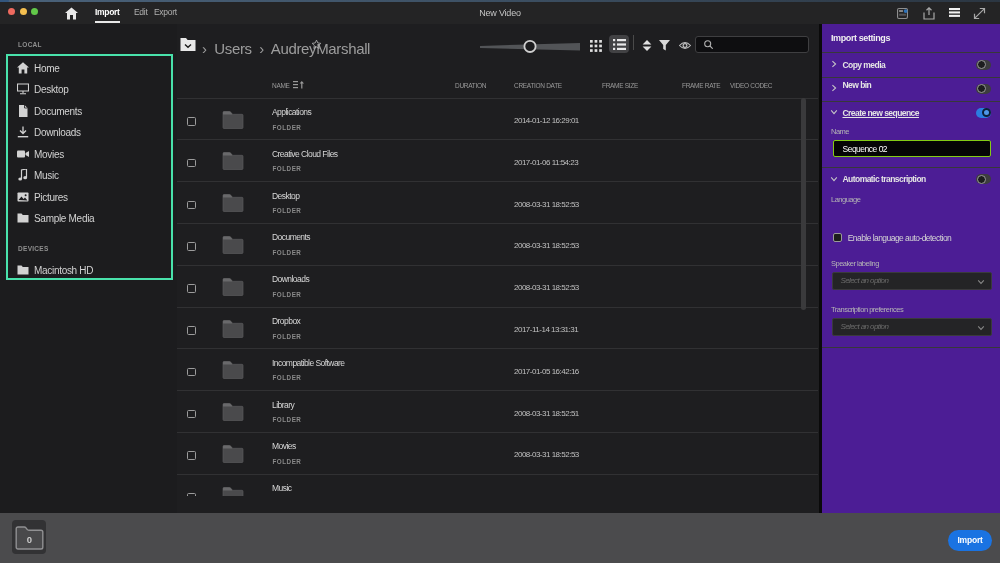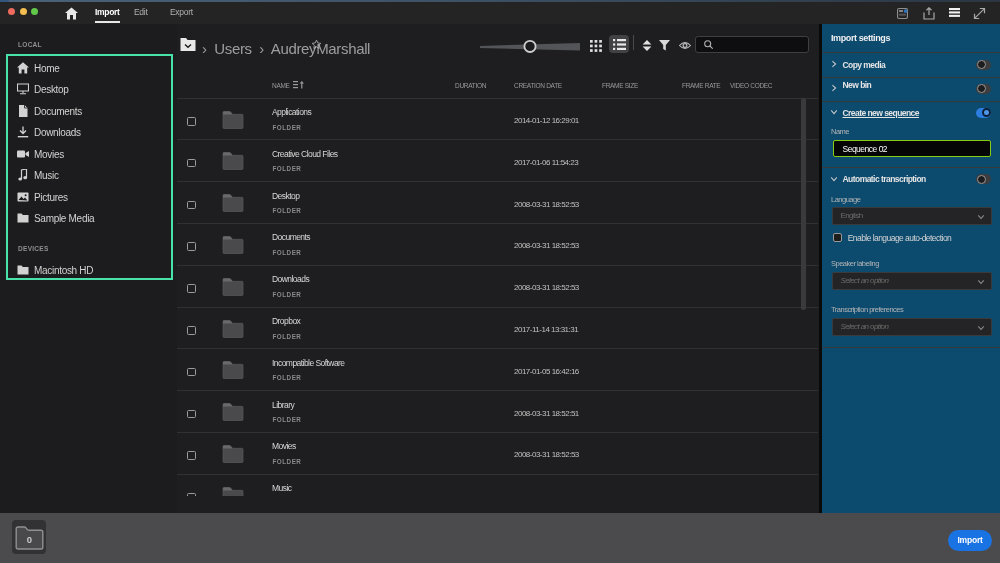--- a/index.html
+++ b/index.html
@@ -30,21 +30,21 @@
 #browser { left:177px; top:24px; width:642px; height:489px; background:#1e1e20; }
 .colhead { position:absolute; top:58px; color:#9a9a9a; font-size:6.5px; letter-spacing:-0.3px; }
 .row { position:absolute; left:0; width:641px; height:41.8px; border-top:1px solid #313133; }
 .rname { position:absolute; left:95px; top:8.5px; color:#d8d8d8; font-size:8.5px; letter-spacing:-0.55px; }
 .rfolder { position:absolute; left:95.5px; top:25px; color:#8a8a8a; font-size:6.3px; font-weight:bold; letter-spacing:0.5px; }
 .rdate { position:absolute; left:337px; top:17.5px; color:#c0c0c0; font-size:8px; letter-spacing:-0.5px; }
 .rcheck { position:absolute; left:10px; top:18.5px; width:8.5px; height:8.5px; border:1.1px solid #9c9c9c; border-radius:1.5px; background:#1e1e20; }
 .rfoldericon { position:absolute; left:45px; top:11px; }
 
 
-#rpanel { left:822px; top:24px; width:178px; height:489px; background:#0c4a6e; }
+#rpanel { left:822px; top:24px; width:178px; height:489px; background:#4c1d95; }
 #rdivider { left:819px; top:24px; width:3px; height:489px; background:#0a0a0a; }
 .psep { position:absolute; left:0; width:178px; height:1px; background:#38383a; }
 .prowtext { position:absolute; left:20.5px; color:#e4e4e4; font-size:8.5px; font-weight:bold; letter-spacing:-0.55px; }
 .plabel { position:absolute; left:9px; color:#b5b5b5; font-size:7.5px; letter-spacing:-0.5px; }
 .pchev { position:absolute; left:8px; width:8px; height:8px; }
 .toggle-off { position:absolute; left:154px; width:15px; height:10px; background:#3d3d3f; border-radius:5px; }
 .toggle-off:after { content:""; position:absolute; left:0.5px; top:0.5px; width:9px; height:9px; border-radius:50%;
   background:#1d1d1f; border:1.4px solid #9a9a9a; box-sizing:border-box; }
 .toggle-on { position:absolute; left:154px; width:15px; height:10px; background:#2b7de0; border-radius:5px; }
 .toggle-on:after { content:""; position:absolute; right:0.5px; top:0.5px; width:9px; height:9px; border-radius:50%;
@@ -67,21 +67,22 @@
   <div id="topbar" class="abs">
     <div class="tl" style="left:8px; background:#ee6a5f;"></div>
     <div class="tl" style="left:19.5px; background:#f4bf50;"></div>
     <div class="tl" style="left:31px; background:#62c849;"></div>
     <svg class="abs" style="left:65px; top:4.5px;" width="13" height="13" viewBox="0 0 13 13">
       <path d="M6.5 0.5 L13 6 L11 6 L11 12.5 L8 12.5 L8 8 L5 8 L5 12.5 L2 12.5 L2 6 L0 6 Z" fill="#e8e8e8"></path>
     </svg>
     <div id="tab-import" class="abs">Import</div>
     <div id="tab-underline" class="abs"></div>
     <div class="tab" style="left:134px;">Edit</div>
-    <div class="tab" style="left:170px;">Export</div>
+    <div class="tab" style="left:154px;">Export</div>
+    <div id="newvideo" class="abs">New Video</div>
 
     <svg class="abs" style="left:897px; top:6px;" width="11" height="11" viewBox="0 0 12 12">
       <rect x="0.6" y="0.6" width="10.8" height="10.8" rx="1.5" fill="none" stroke="#8e8e8e" stroke-width="1.2"></rect>
       <rect x="2.3" y="2.3" width="4.2" height="2" fill="#8e8e8e"></rect>
       <rect x="2.3" y="6.2" width="7.4" height="2.2" fill="#555557"></rect>
       <circle cx="9.4" cy="3.4" r="2.1" fill="#2e72b8"></circle>
     </svg>
     <svg class="abs" style="left:923px; top:4.5px;" width="12" height="13" viewBox="0 0 12 13">
       <path d="M1 5.5 L1 12 L11 12 L11 5.5" fill="none" stroke="#a8a8a8" stroke-width="1.2"></path>
       <path d="M6 8 L6 1 M3.5 3.2 L6 0.8 L8.5 3.2" fill="none" stroke="#a8a8a8" stroke-width="1.2"></path>
@@ -364,25 +365,20 @@
       <div class="abs" style="left:9px; top:2.5px; color:#ffffff; font-size:8.5px; letter-spacing:-0.5px;">Sequence 02</div>
     </div>
     <div class="psep" style="top:143px;"></div>
 
     <svg class="pchev" style="top:150.5px;" viewBox="0 0 10 10">
         <path d="M1.5 3 L5 7 L8.5 3" fill="none" stroke="#c8c8c8" stroke-width="1.3"></path>
       </svg>
     <div class="prowtext" style="top:150px;">Automatic transcription</div>
     <div class="toggle-off" style="top:150px;"></div>
     <div class="plabel" style="top:171.3px;">Language</div>
-    <div class="pselect" style="top:182.6px; font-style:normal;">English
-      <svg class="chev" width="8" height="8" viewBox="0 0 10 10">
-          <path d="M1.5 3 L5 6.8 L8.5 3" fill="none" stroke="#888" stroke-width="1.3"></path>
-        </svg>
-    </div>
     <div class="abs" style="left:10.7px; top:209.2px; width:9.2px; height:9.2px; border:1.2px solid #9a9a9a; border-radius:2px; background:#1d1d1d;"></div>
     <div class="abs" style="left:25.7px; top:208.8px; color:#d5d5d5; font-size:8.5px; letter-spacing:-0.55px;">Enable language auto-detection</div>
     <div class="plabel" style="top:235.3px;">Speaker labeling</div>
     <div class="pselect" style="top:247.7px;">Select an option
       <svg class="chev" width="8" height="8" viewBox="0 0 10 10">
           <path d="M1.5 3 L5 6.8 L8.5 3" fill="none" stroke="#888" stroke-width="1.3"></path>
         </svg>
     </div>
     <div class="plabel" style="top:281.3px;">Transcription preferences</div>
     <div class="pselect" style="top:293.6px;">Select an option

